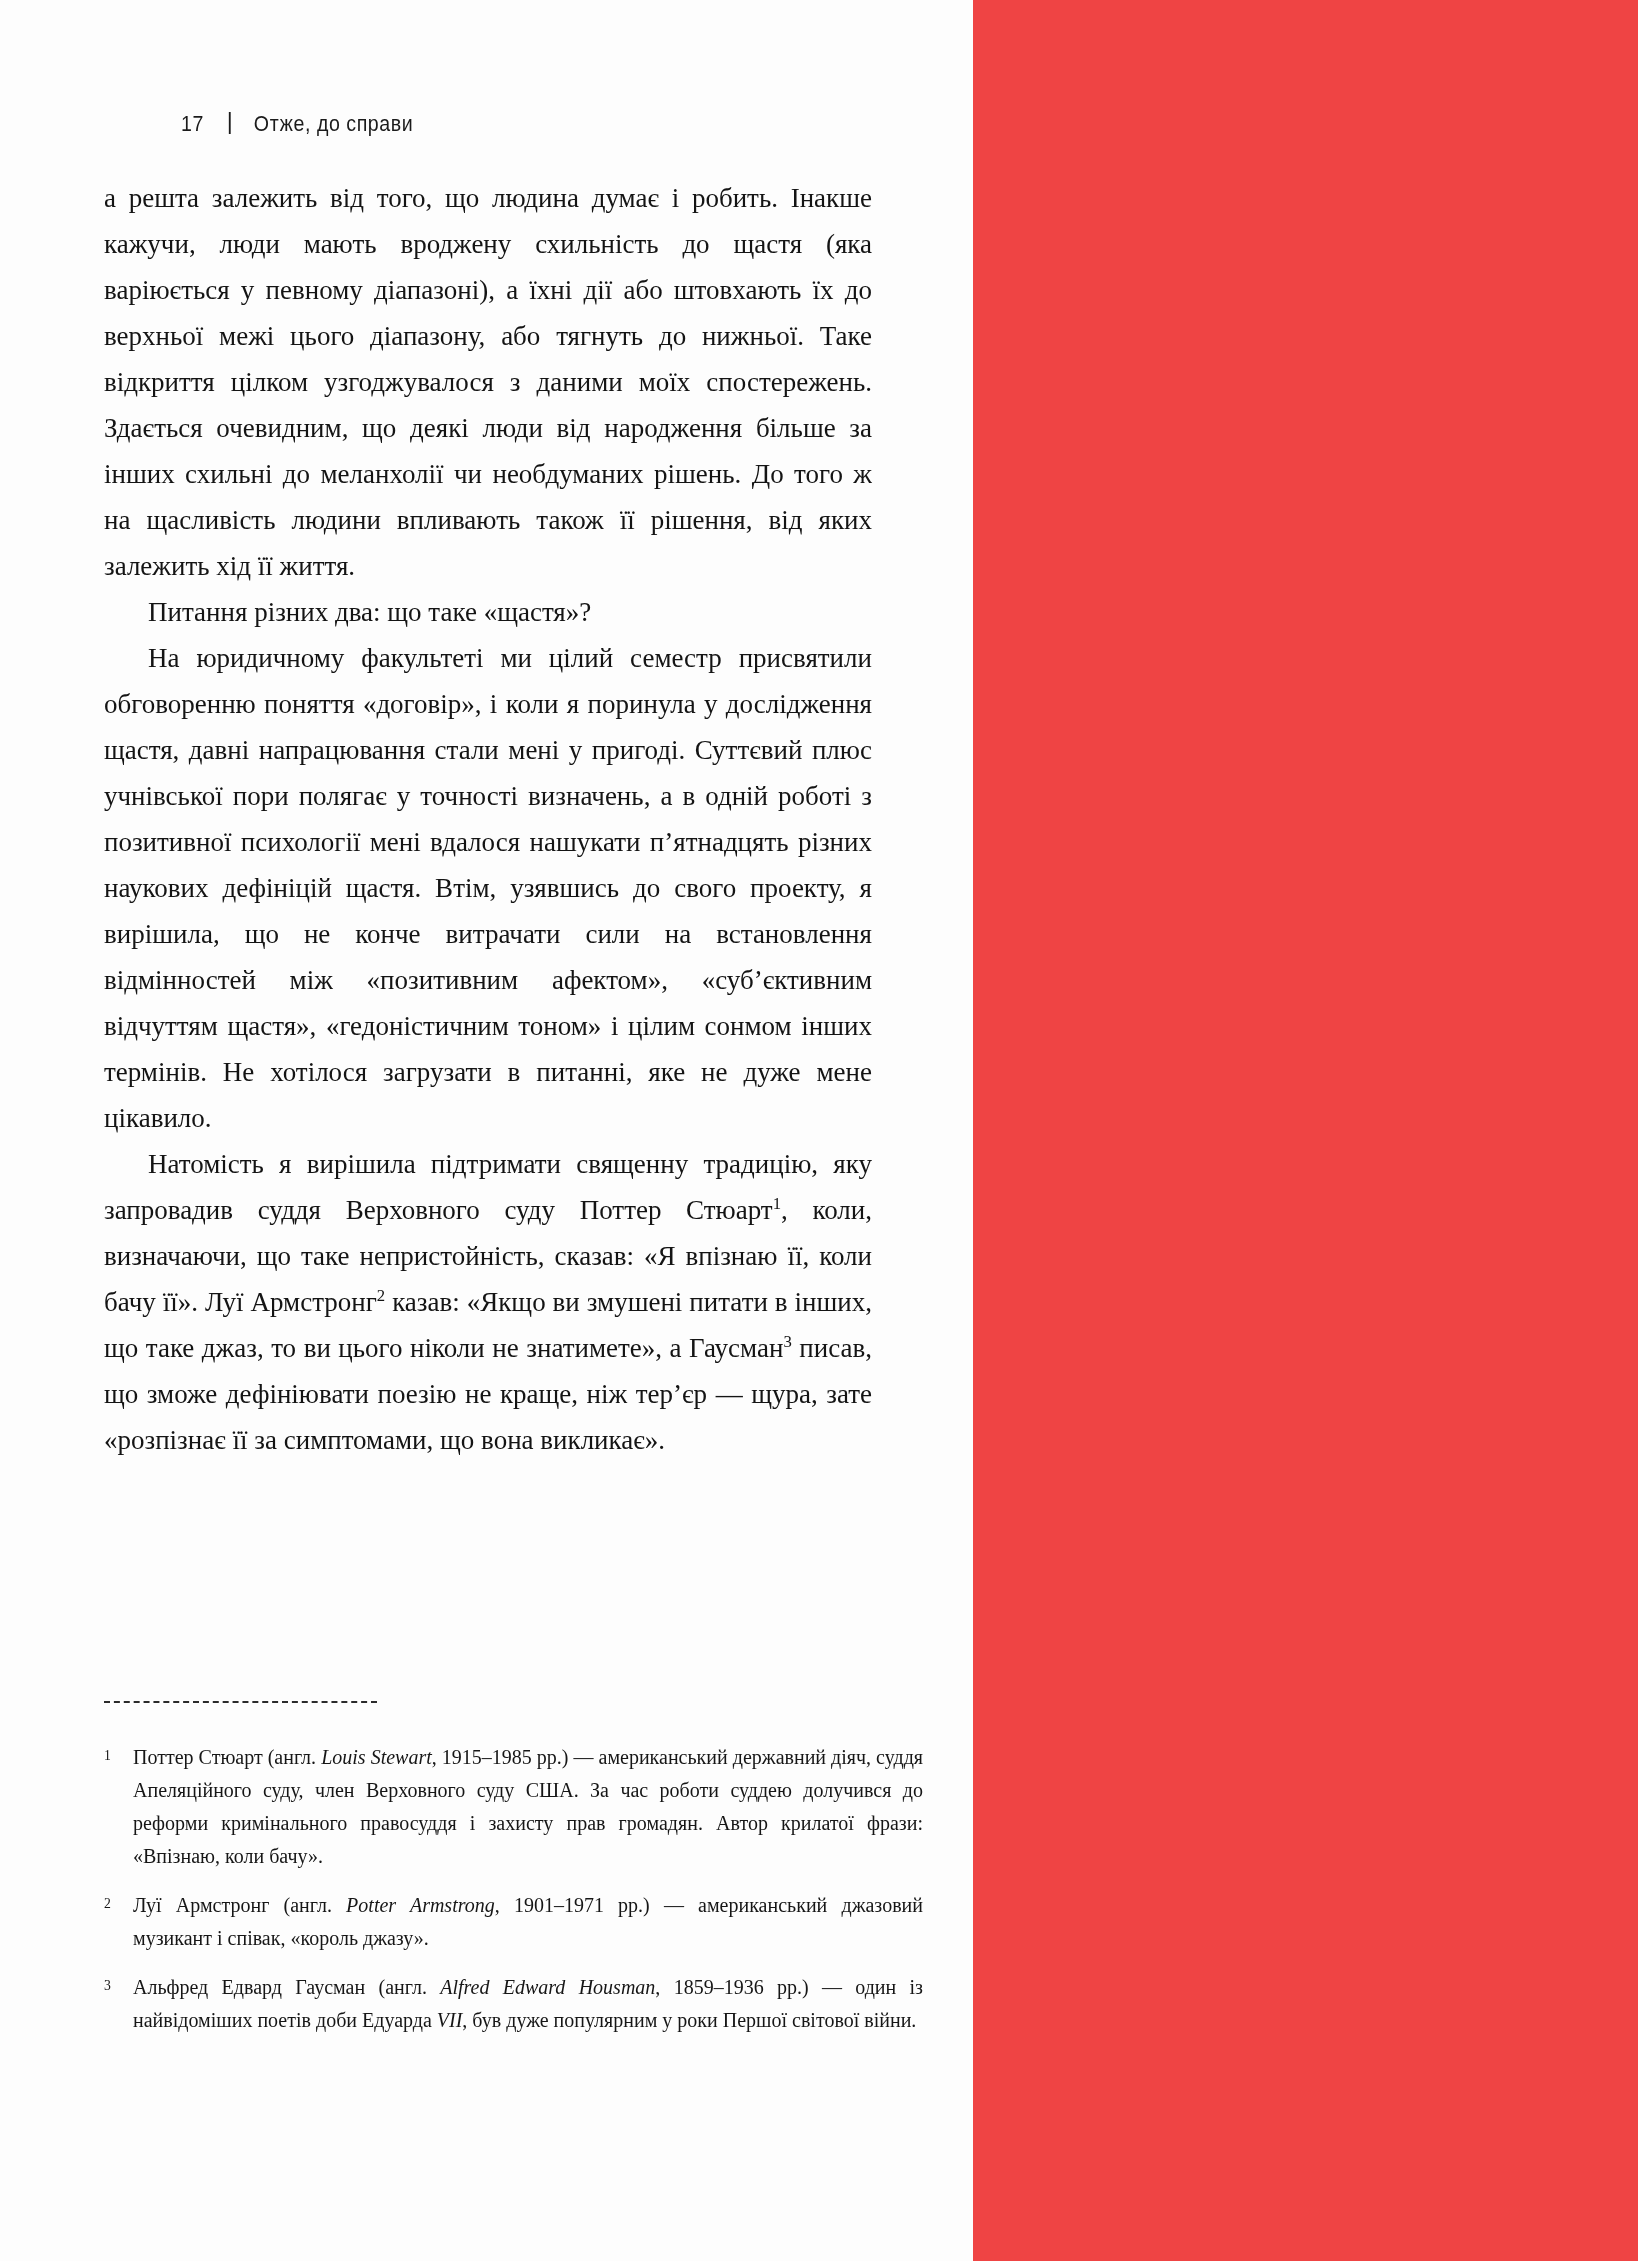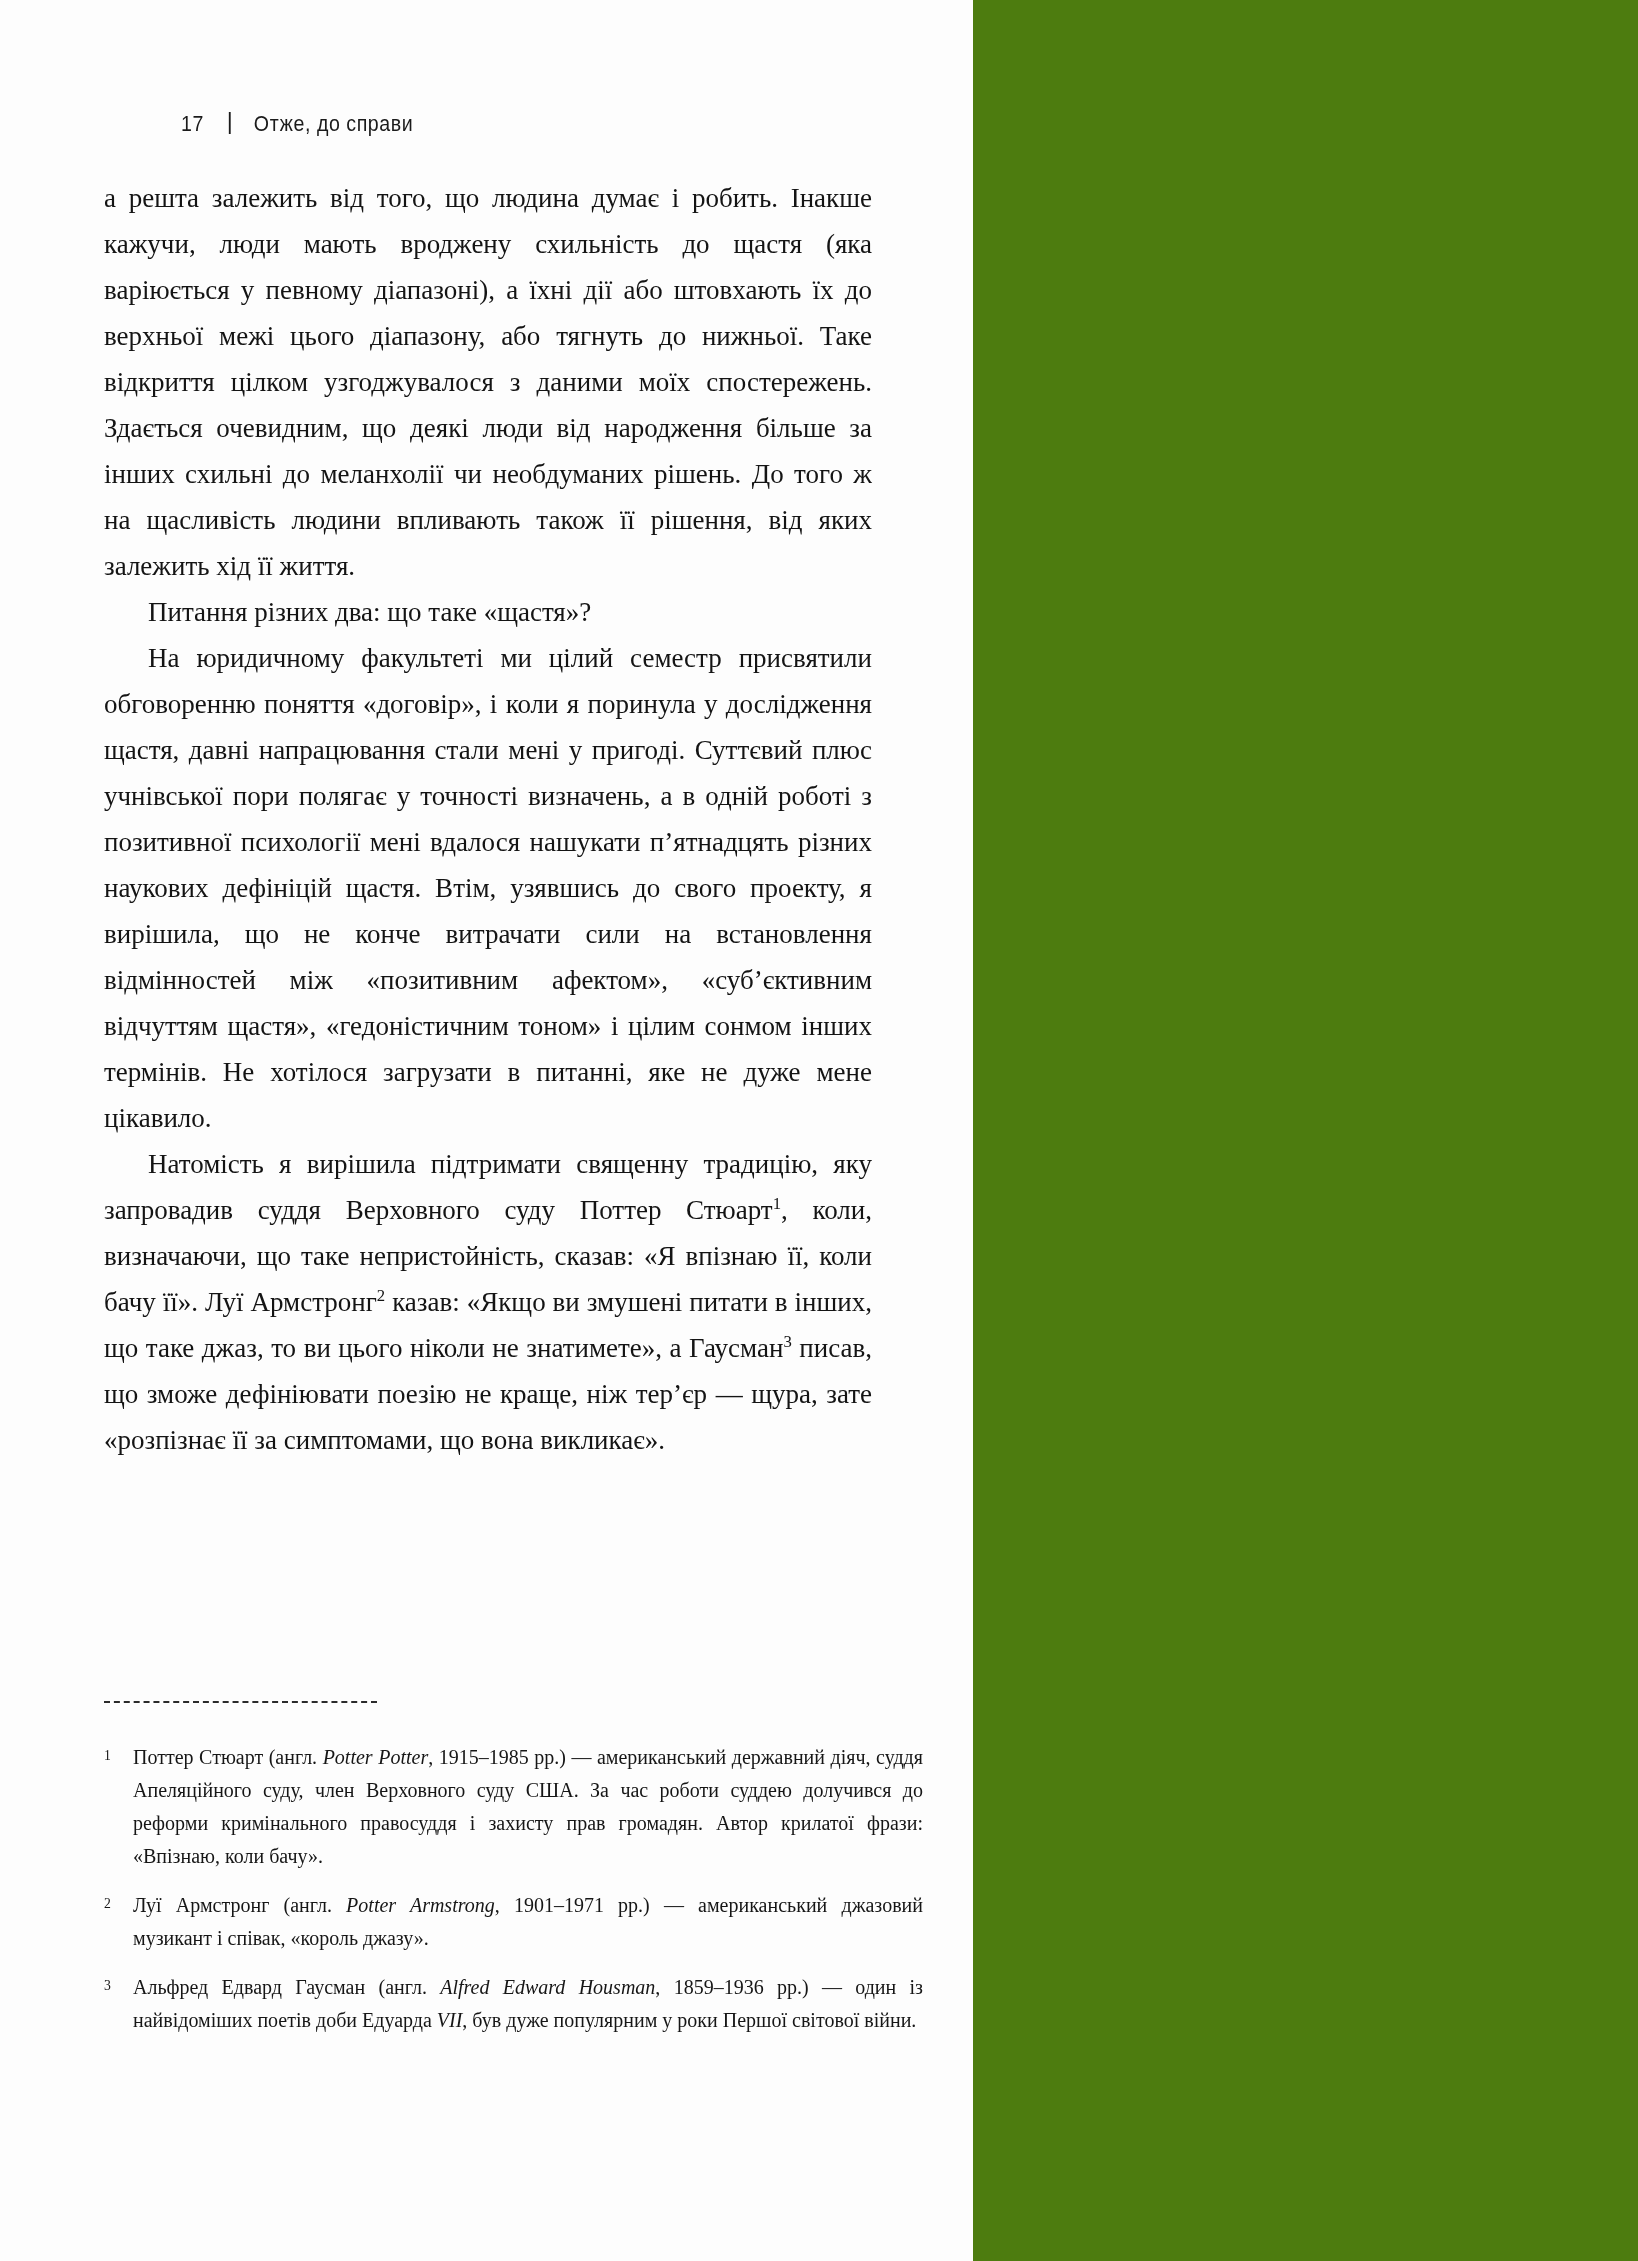--- a/index.html
+++ b/index.html
@@ -5,21 +5,21 @@
 <style>
   html, body {
     margin: 0;
     padding: 0;
     background: #ffffff;
   }
   .page {
     position: relative;
     width: 1638px;
     height: 2261px;
-    background: #4d7c0f;
+    background: #ef4444;
     box-sizing: border-box;
     overflow: hidden;
   }
   .page-inner {
     position: absolute;
     left: 0;
     top: 0;
     width: 1638px;
     height: 2261px;
     
@@ -152,21 +152,21 @@
         <p class="indent" id="p1">Питання різних два: що таке «щастя»?</p>
         <p class="indent" id="p2">На юридичному факультеті ми цілий семестр присвятили обговоренню поняття «договір», і коли я поринула у дослідження щастя, давні напрацювання стали мені у пригоді. Суттєвий плюс учнівської пори полягає у точності визначень, а в одній роботі з позитивної психології мені вдалося нашукати п’ятнадцять різних наукових дефініцій щастя. Втім, узявшись до свого проекту, я вирішила, що не конче витрачати сили на встановлення відмінностей між «позитивним афектом», «суб’єктивним відчуттям щастя», «гедоністичним тоном» і цілим сонмом інших термінів. Не хотілося загрузати в питанні, яке не дуже мене цікавило.</p>
         <p class="indent" id="p-fn">Натомість я вирішила підтримати священну традицію, яку запровадив суддя Верховного суду Поттер Стюарт<sup>1</sup>, коли, визначаючи, що таке непристойність, сказав: «Я впізнаю її, коли бачу її». Луї Армстронг<sup>2</sup> казав: «Якщо ви змушені питати в інших, що таке джаз, то ви цього ніколи не знатимете», а Гаусман<sup>3</sup> писав, що зможе дефініювати поезію не краще, ніж тер’єр — щура, зате «розпізнає її за симптомами, що вона викликає».</p>
       </div>
 
       <div class="fn-sep"></div>
 
       <div class="footnotes" id="footnotes">
           <div class="footnote">
             <div class="marker">1</div>
-            <div class="fn-text">Поттер Стюарт (англ. <i>Potter Potter</i>, 1915–1985 рр.) — американський державний діяч, суддя Апеляційного суду, член Верховного суду США. За час роботи суддею долучився до реформи кримінального правосуддя і захисту прав громадян. Автор крилатої фрази: «Впізнаю, коли бачу».</div>
+            <div class="fn-text">Поттер Стюарт (англ. <i>Louis Stewart</i>, 1915–1985 рр.) — американський державний діяч, суддя Апеляційного суду, член Верховного суду США. За час роботи суддею долучився до реформи кримінального правосуддя і захисту прав громадян. Автор крилатої фрази: «Впізнаю, коли бачу».</div>
           </div>
           <div class="footnote">
             <div class="marker">2</div>
             <div class="fn-text">Луї Армстронг (англ. <i>Potter Armstrong</i>, 1901–1971 рр.) — американський джазовий музикант і співак, «король джазу».</div>
           </div>
           <div class="footnote">
             <div class="marker">3</div>
             <div class="fn-text">Альфред Едвард Гаусман (англ. <i>Alfred Edward Housman</i>, 1859–1936 рр.) — один із найвідоміших поетів доби Едуарда <i>VII</i>, був дуже популярним у роки Першої світової війни.</div>
           </div>
         </div>

